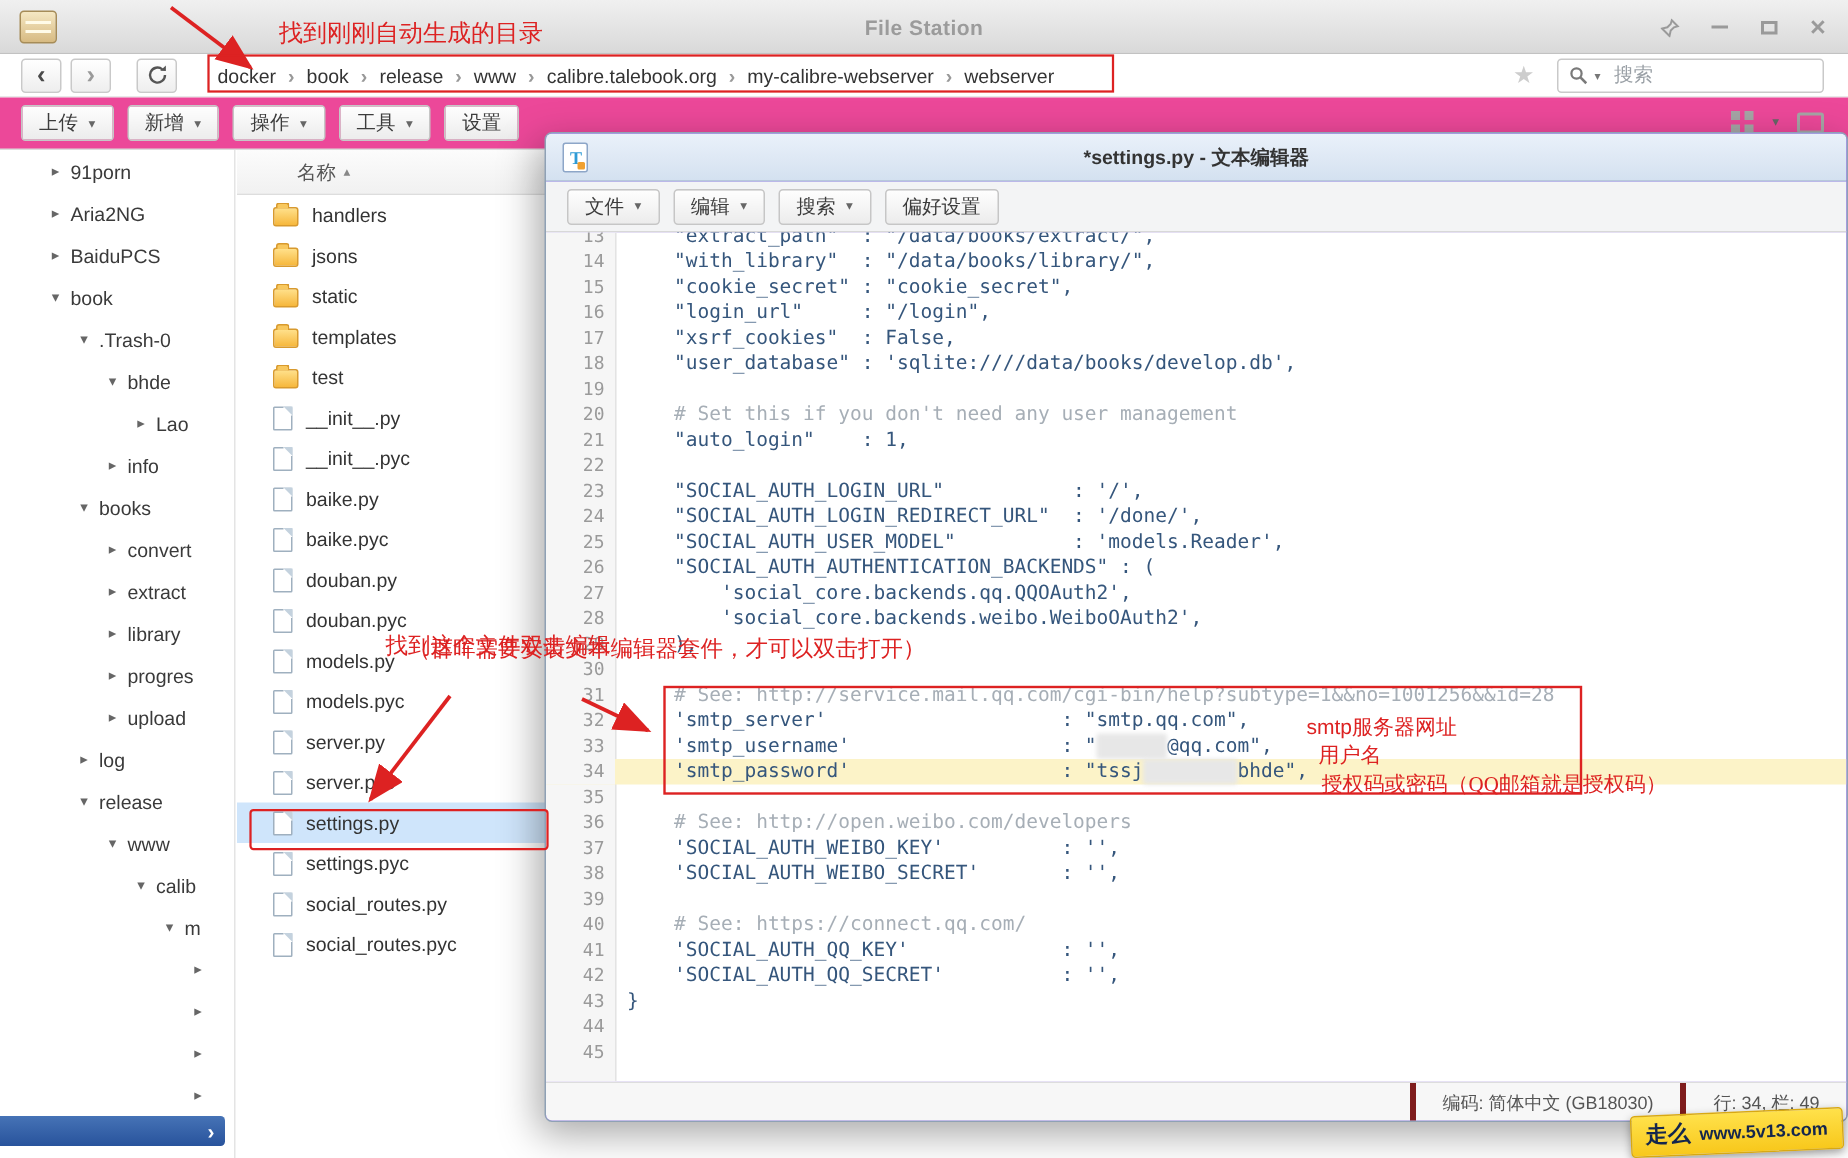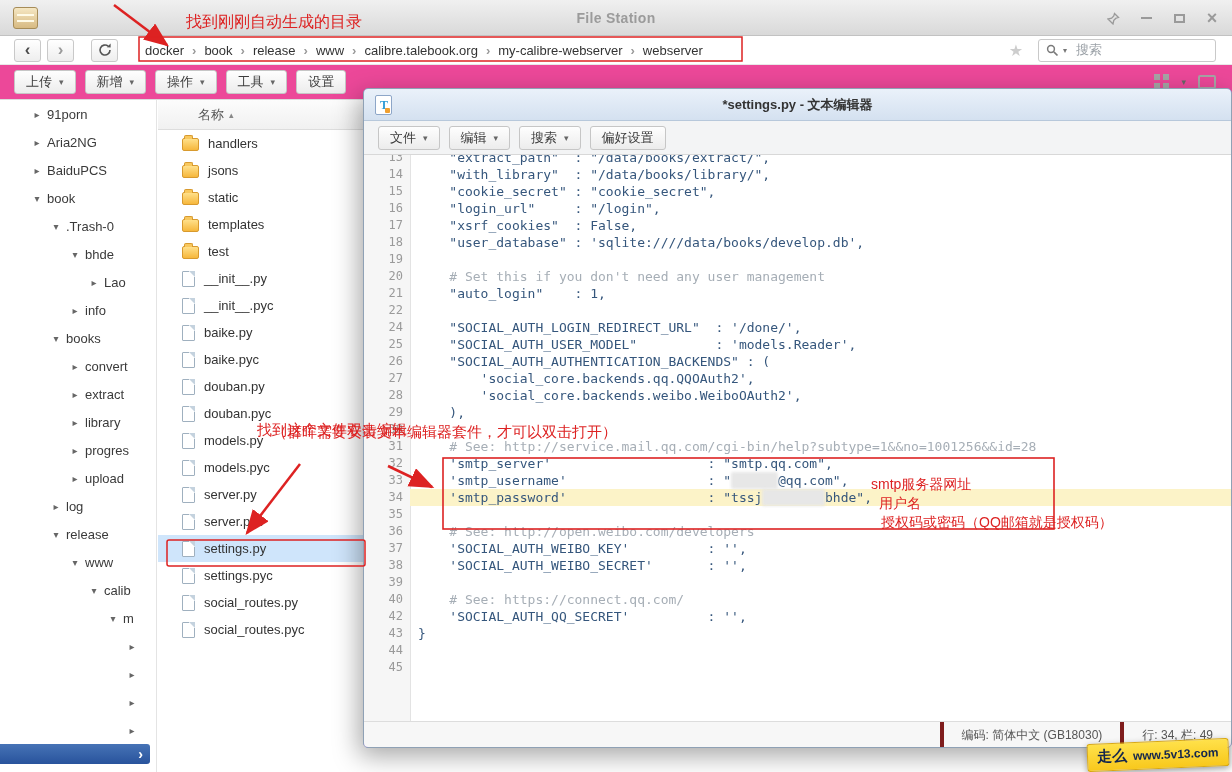--- a/index.html
+++ b/index.html
@@ -424,20 +424,24 @@
           </div>
           <div class="code-line">
             <span class="ln">21</span>
             <span class="lc"><span class="seg">    "auto_login"    : 1,</span></span>
           </div>
           <div class="code-line">
             <span class="ln">22</span>
             <span class="lc"><span class="seg"></span></span>
           </div>
           <div class="code-line">
+            <span class="ln">23</span>
+            <span class="lc"><span class="seg">    "SOCIAL_AUTH_LOGIN_URL"           : '/',</span></span>
+          </div>
+          <div class="code-line">
             <span class="ln">24</span>
             <span class="lc"><span class="seg">    "SOCIAL_AUTH_LOGIN_REDIRECT_URL"  : '/done/',</span></span>
           </div>
           <div class="code-line">
             <span class="ln">25</span>
             <span class="lc"><span class="seg">    "SOCIAL_AUTH_USER_MODEL"          : 'models.Reader',</span></span>
           </div>
           <div class="code-line">
             <span class="ln">26</span>
             <span class="lc"><span class="seg">    "SOCIAL_AUTH_AUTHENTICATION_BACKENDS" : (</span></span>
@@ -490,20 +494,24 @@
             <span class="ln">38</span>
             <span class="lc"><span class="seg">    'SOCIAL_AUTH_WEIBO_SECRET'       : '',</span></span>
           </div>
           <div class="code-line">
             <span class="ln">39</span>
             <span class="lc"><span class="seg"></span></span>
           </div>
           <div class="code-line">
             <span class="ln">40</span>
             <span class="lc"><span class="cm">    # See: https://connect.qq.com/</span></span>
+          </div>
+          <div class="code-line">
+            <span class="ln">41</span>
+            <span class="lc"><span class="seg">    'SOCIAL_AUTH_QQ_KEY'             : '',</span></span>
           </div>
           <div class="code-line">
             <span class="ln">42</span>
             <span class="lc"><span class="seg">    'SOCIAL_AUTH_QQ_SECRET'          : '',</span></span>
           </div>
           <div class="code-line">
             <span class="ln">43</span>
             <span class="lc"><span class="seg">}</span></span>
           </div>
           <div class="code-line">
@@ -534,21 +542,21 @@
     <line x1="388" y1="466" x2="432" y2="487" stroke="#dd2222" stroke-width="2.5" marker-end="url(#ah)"></line>
     <rect x="443" y="458" width="611" height="71" fill="none" stroke="#dd2222" stroke-width="1.6"></rect>
     <rect x="167" y="540" width="198" height="26" rx="2" fill="none" stroke="#dd2222" stroke-width="1.5"></rect>
   </svg>
   <div class="ann-texts" id="annotation-texts">
       <div class="ann-text" style="left: 186px; top: 12px; font-size: 16px; color: rgb(221, 34, 34);">找到刚刚自动生成的目录</div>
       <div class="ann-text" style="left: 257px; top: 421px; font-size: 15px; color: rgb(221, 34, 34);">找到这个文件双击编辑</div>
       <div class="ann-text" style="left: 272px; top: 423px; font-size: 15px; color: rgb(221, 34, 34);">（群晖需要安装文本编辑器套件，才可以双击打开）</div>
       <div class="ann-text" style="left: 871px; top: 476px; font-size: 14px; color: rgb(221, 34, 34);">smtp服务器网址</div>
       <div class="ann-text" style="left: 879px; top: 495px; font-size: 14px; color: rgb(221, 34, 34);">用户名</div>
-      <div class="ann-text" style="left: 881px; top: 514px; font-size: 14px; color: rgb(221, 34, 34);">授权码或密码（QQ邮箱就是授权码）</div>
+      <div class="ann-text" style="left: 881px; top: 514px; font-size: 14px; color: rgb(221, 34, 34); font-family: Liberation Serif, serif;">授权码或密码（QQ邮箱就是授权码）</div>
     </div>
 
   <div class="sticker">
     <span class="sticker-brand">走么</span>
     <span class="sticker-url">www.5v13.com</span>
   </div>
 
 </div>
 
 </body></html>

